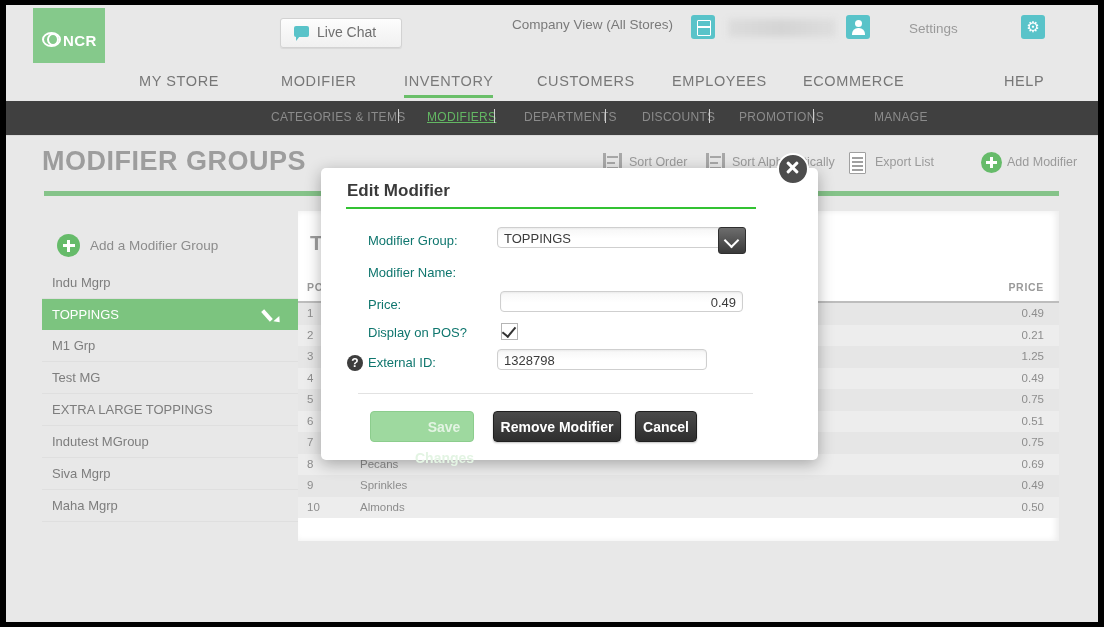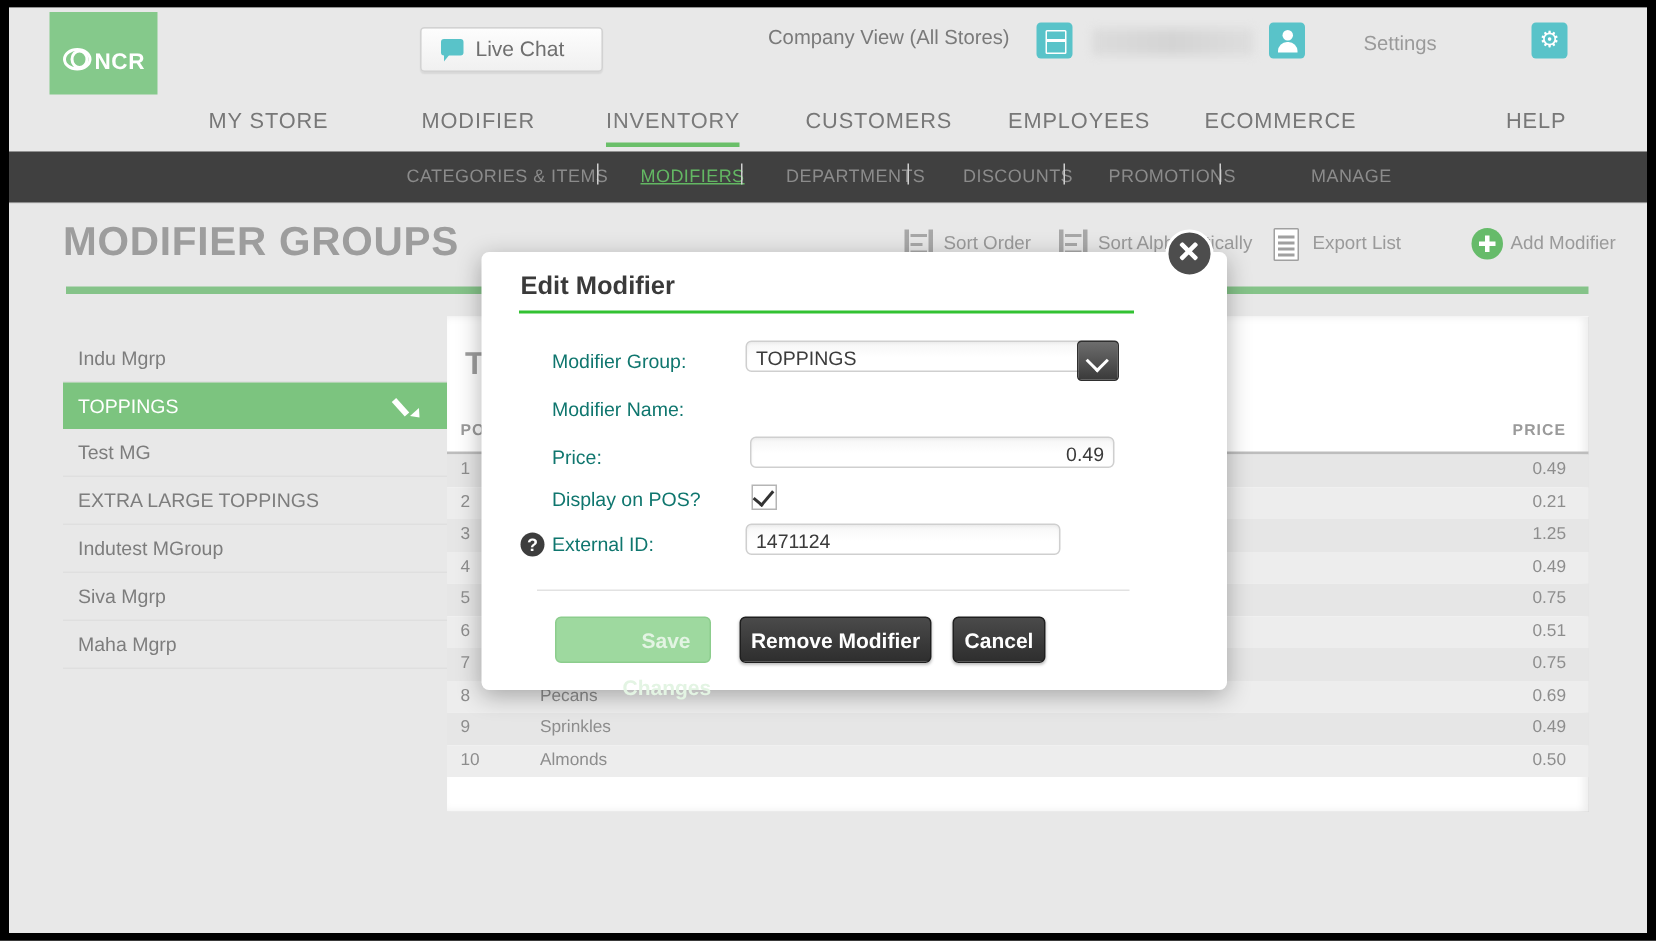--- a/index.html
+++ b/index.html
@@ -518,32 +518,39 @@
         </span>
         <span class="tlbl">Export List</span>
       </div>
       <div class="tool" style="left: 975px;">
         <span class="plusicon"></span>
         <span class="tlbl">Add Modifier</span>
       </div>
     </div>
 
   <div id="leftpanel">
+    <div id="add-group">
+      <span class="plusicon"></span>
+      <span class="lbl">Add a Modifier Group</span>
+    </div>
     <div id="group-list">
         <div class="grp">
           <span class="gname">Indu Mgrp</span>
         </div>
         <div class="grp sel">
           <span class="gname">TOPPINGS</span>
           <span class="pencil">
             <span class="body"></span>
             <span class="tip"></span>
           </span>
         </div>
         <div class="grp">
+          <span class="gname">M1 Grp</span>
+        </div>
+        <div class="grp">
           <span class="gname">Test MG</span>
         </div>
         <div class="grp">
           <span class="gname">EXTRA LARGE TOPPINGS</span>
         </div>
         <div class="grp">
           <span class="gname">Indutest MGroup</span>
         </div>
         <div class="grp">
           <span class="gname">Siva Mgrp</span>
@@ -631,21 +638,21 @@
   <div class="flabel" style="left:362px; top:292px;">Price:</div>
   <div class="finput right" style="left:494px; top:286px; width:243px;">0.49</div>
 
   <div class="flabel" style="left:362px; top:320px;">Display on POS?</div>
   <div id="cbox">
       <span class="tick"></span>
     </div>
 
   <div id="help-icon">?</div>
   <div class="flabel" style="left:362px; top:350px;">External ID:</div>
-  <div class="finput" style="left:491px; top:344px; width:210px;">1471124</div>
+  <div class="finput" style="left:491px; top:344px; width:210px;">1328798</div>
 
   <div id="modal-sep"></div>
 
   <div class="mbtn save" style="left:364px; top:406px; width:104px;padding-left:44px;">Save Changes</div>
   <div class="mbtn dark" style="left:487px; top:406px; width:128px;">Remove Modifier</div>
   <div class="mbtn dark" style="left:629px; top:406px; width:62px;">Cancel</div>
 
   <div id="close-btn">
     <span class="x1"></span>
     <span class="x2"></span>

